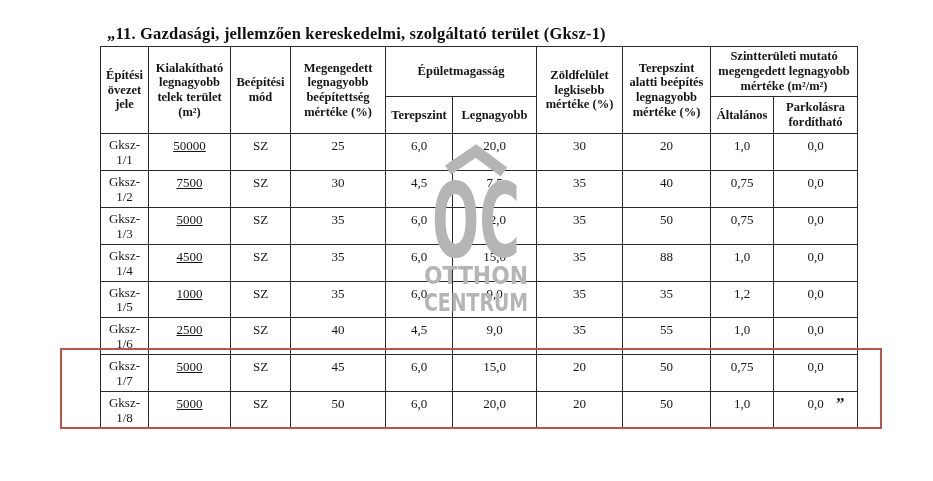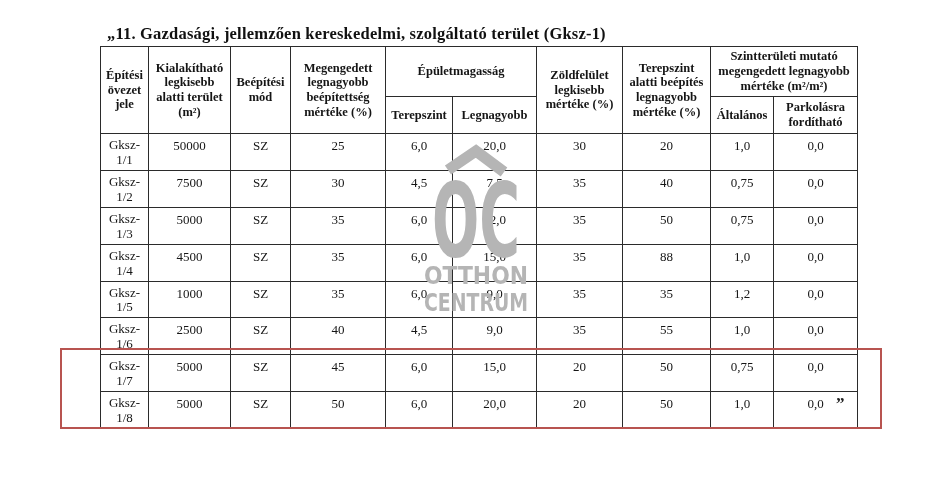--- a/index.html
+++ b/index.html
@@ -46,21 +46,21 @@
     height:29px;
     vertical-align:top;
     padding-top:4px;
     text-align:center;
   }
   td.c-zone{
     font-weight:normal;text-align:left;
     white-space:pre-line;line-height:1.15;
     padding-top:3px;
   }
-  td.c-left{text-align:left;padding-left:4px;}
+  td.c-left{text-align:left;padding-left:4px;text-decoration:underline;}
   
   #watermark{
     position:absolute;left:419px;top:144px;
     width:114px;height:172px;
     color:#b5b5b5;
     pointer-events:none;
     z-index:3;
   }
   
   #red-box{
@@ -92,21 +92,21 @@
         <col style="width:67px">
         <col style="width:84px">
       <col style="width:86px">
         <col style="width:88px">
         <col style="width:63px">
       <col style="width:84px">
     </colgroup>
     <thead>
       <tr class="hdr-top">
         <th rowspan="2">Építési övezet jele</th>
-        <th rowspan="2">Kialakítható legkisebb alatti terület (m²)</th>
+        <th rowspan="2">Kialakítható legnagyobb telek terület (m²)</th>
         <th rowspan="2" class="h-left">Beépítési mód</th>
         <th rowspan="2">Megengedett legnagyobb beépítettség mértéke (%)</th>
         <th colspan="2" class="h-topleft">Épületmagasság</th>
         <th rowspan="2">Zöldfelület legkisebb mértéke (%)</th>
         <th rowspan="2">Terepszint alatti beépítés legnagyobb mértéke (%)</th>
         <th colspan="2">Szintterületi mutató megengedett legnagyobb mértéke (m²/m²)</th>
       </tr>
       <tr class="hdr-sub">
         <th>Terepszint</th>
         <th>Legnagyobb</th>

